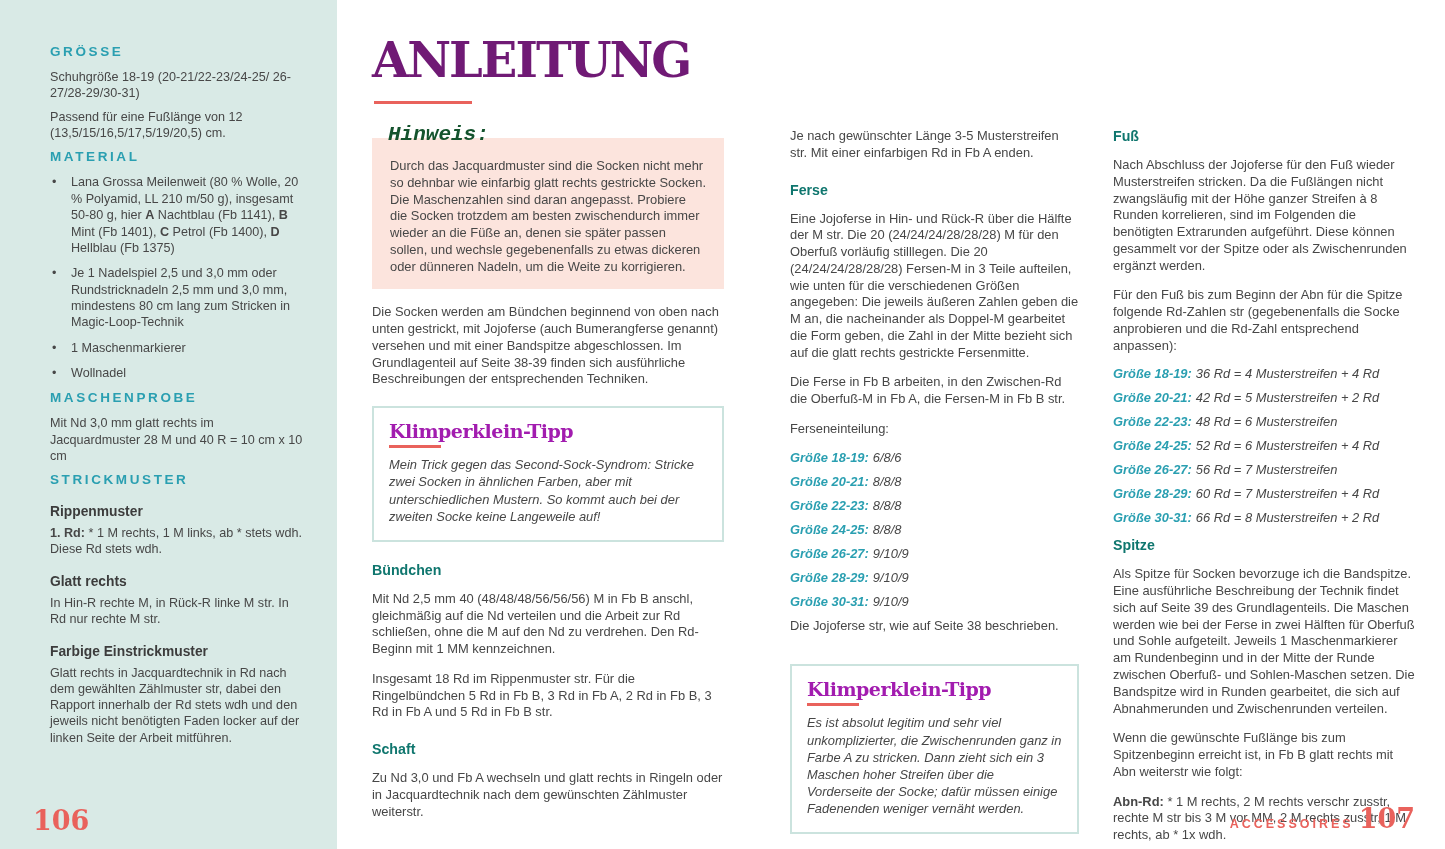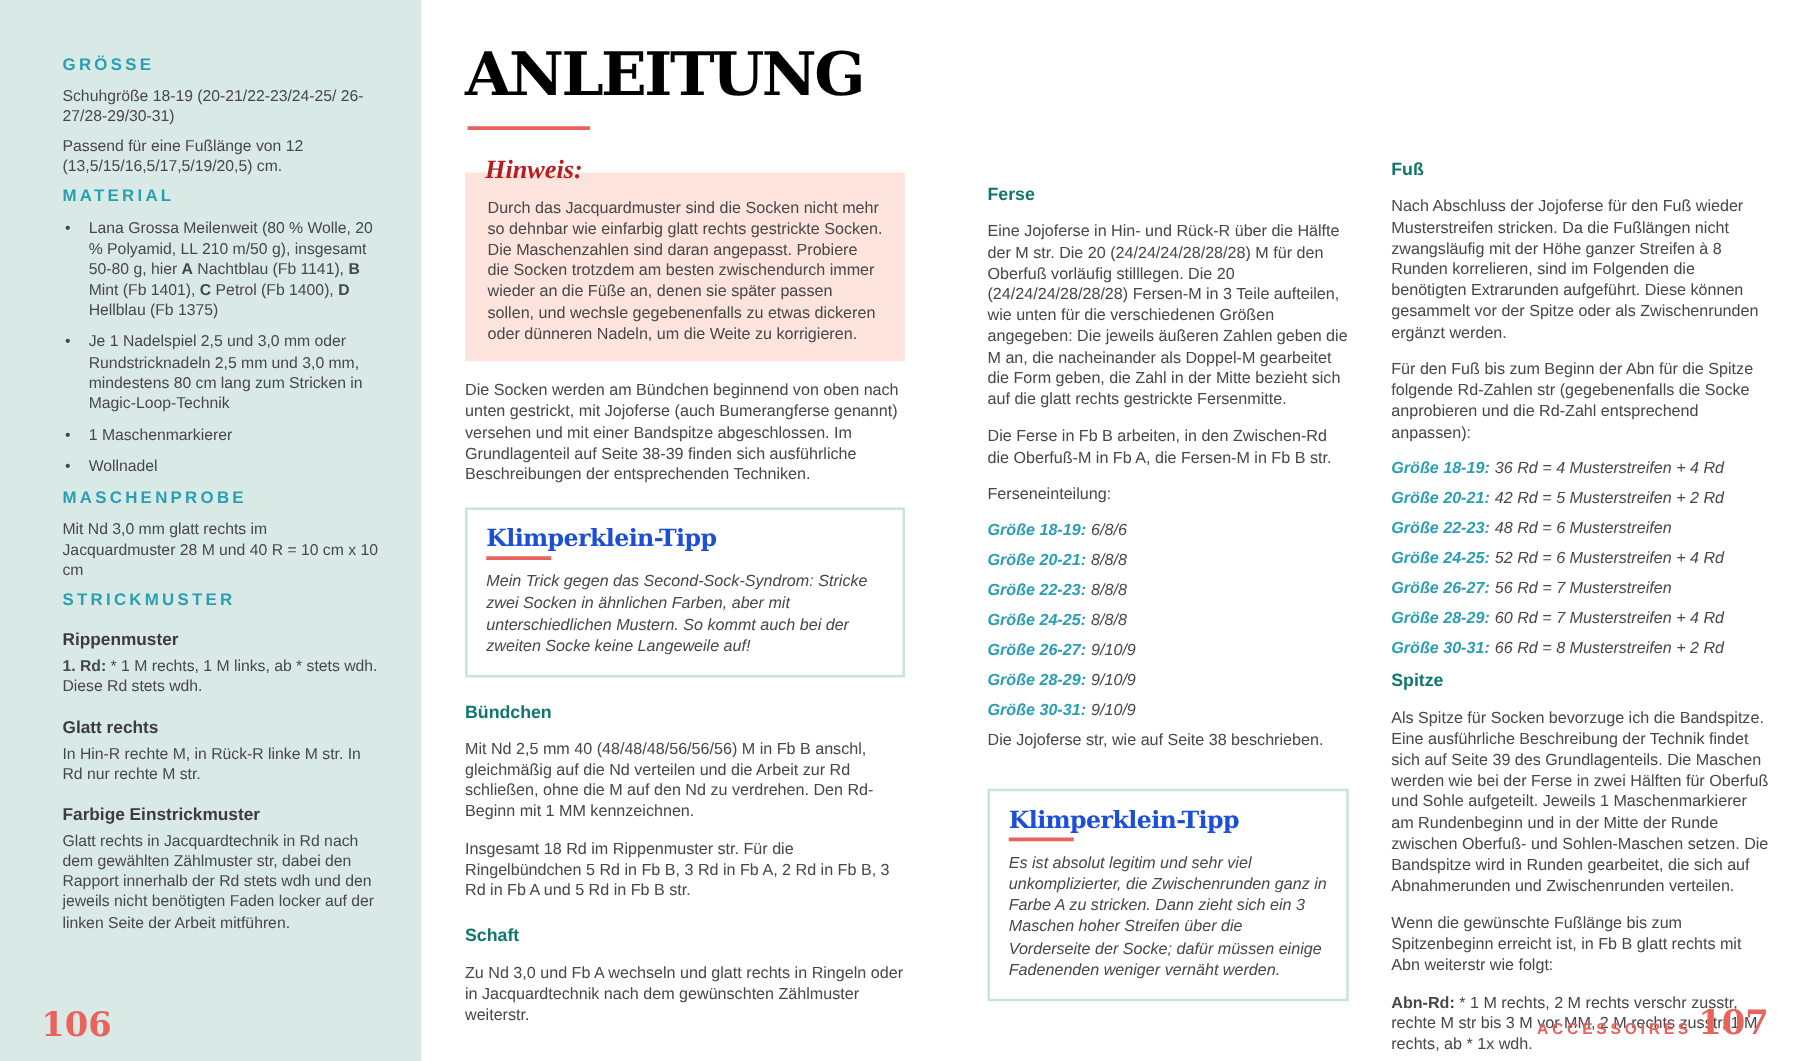--- a/index.html
+++ b/index.html
@@ -30,45 +30,45 @@
 
   
   .col{position:absolute;}
   .col2{left:372px;top:36px;width:352px;}
   .col3{left:790px;top:128px;width:289px;}
   .col4{left:1113px;top:128px;width:303px;}
 
   .page-title{
     font-family:"DejaVu Serif",serif;font-weight:700;
     font-size:48px;line-height:1;letter-spacing:-2px;
-    color:#000000;margin:0;
+    color:#701a75;margin:0;
   }
   .title-rule{width:98px;height:3px;background:#e9625c;margin:17px 0 0 2px;}
 
   .hinweis{
     position:relative;background:#fce4dd;
     margin-top:34px;padding:20px 18px 14px 18px;
   }
   .hinweis-label{
     position:absolute;top:-15px;left:16px;
-    font-family:Liberation Serif, serif;font-style:italic;font-weight:700;
-    font-size:21px;color:#b91c1c;
+    font-family:Liberation Mono, monospace;font-style:italic;font-weight:700;
+    font-size:21px;color:#14532d;
   }
   .hinweis p{margin:0;font-size:12.9px;line-height:1.3;}
 
   .body-p{font-size:12.9px;line-height:1.3;margin:13px 0 0 0;}
   .body-p.first{margin-top:15px;}
 
   .tip{
     border:2px solid #cbe3de;background:#ffffff;
     margin-top:18px;padding:12px 15px 15px 15px;box-sizing:border-box;
   }
   .tip-title{
     font-family:"DejaVu Serif",serif;font-weight:700;
-    font-size:19px;color:#1d4ed8;margin:0;letter-spacing:-0.5px;
+    font-size:19px;color:#a21caf;margin:0;letter-spacing:-0.5px;
   }
   .tip-title::after{content:"";display:block;width:52px;height:3px;background:#e9625c;margin-top:3px;}
   .tip-text{font-style:italic;font-size:12.9px;line-height:1.33;margin:8px 0 0 0;}
 
   .sec-head{font-size:14.2px;font-weight:700;color:#0f766e;margin:20px 0 0 0;}
 
   .size-list{margin:12px 0 0 0;}
   .size-row{font-size:12.9px;margin:0 0 9px 0;white-space:nowrap;font-style:italic;}
   .size-row .size-label{color:#2a9fb1;font-weight:700;}
   .size-row .size-val{margin-left:4px;}
@@ -151,20 +151,21 @@
 
   <h3 class="sec-head">Bündchen</h3>
   <p class="body-p">Mit Nd 2,5 mm 40 (48/48/48/56/56/56) M in Fb B anschl, gleichmäßig auf die Nd verteilen und die Arbeit zur Rd schließen, ohne die M auf den Nd zu verdrehen. Den Rd-Beginn mit 1 MM kennzeichnen.</p>
   <p class="body-p">Insgesamt 18 Rd im Rippenmuster str. Für die Ringelbündchen 5 Rd in Fb B, 3 Rd in Fb A, 2 Rd in Fb B, 3 Rd in Fb A und 5 Rd in Fb B str.</p>
 
   <h3 class="sec-head">Schaft</h3>
   <p class="body-p">Zu Nd 3,0 und Fb A wechseln und glatt rechts in Ringeln oder in Jacquardtechnik nach dem gewünschten Zählmuster weiterstr.</p>
 </section>
 
 <section class="col col3">
+  <p class="body-p" style="margin-top:0">Je nach gewünschter Länge 3-5 Musterstreifen str. Mit einer einfarbigen Rd in Fb A enden.</p>
 
   <h3 class="sec-head">Ferse</h3>
   <p class="body-p">Eine Jojoferse in Hin- und Rück-R über die Hälfte der M str. Die 20 (24/24/24/28/28/28) M für den Oberfuß vorläufig stilllegen. Die 20 (24/24/24/28/28/28) Fersen-M in 3 Teile aufteilen, wie unten für die verschiedenen Größen angegeben: Die jeweils äußeren Zahlen geben die M an, die nacheinander als Doppel-M gearbeitet die Form geben, die Zahl in der Mitte bezieht sich auf die glatt rechts gestrickte Fersenmitte.</p>
   <p class="body-p">Die Ferse in Fb B arbeiten, in den Zwischen-Rd die Oberfuß-M in Fb A, die Fersen-M in Fb B str.</p>
   <p class="body-p">Ferseneinteilung:</p>
 
   <div class="size-list">
 
       <div class="size-row">
         <span class="size-label">Größe 18-19:</span><span class="size-val">6/8/6</span>

